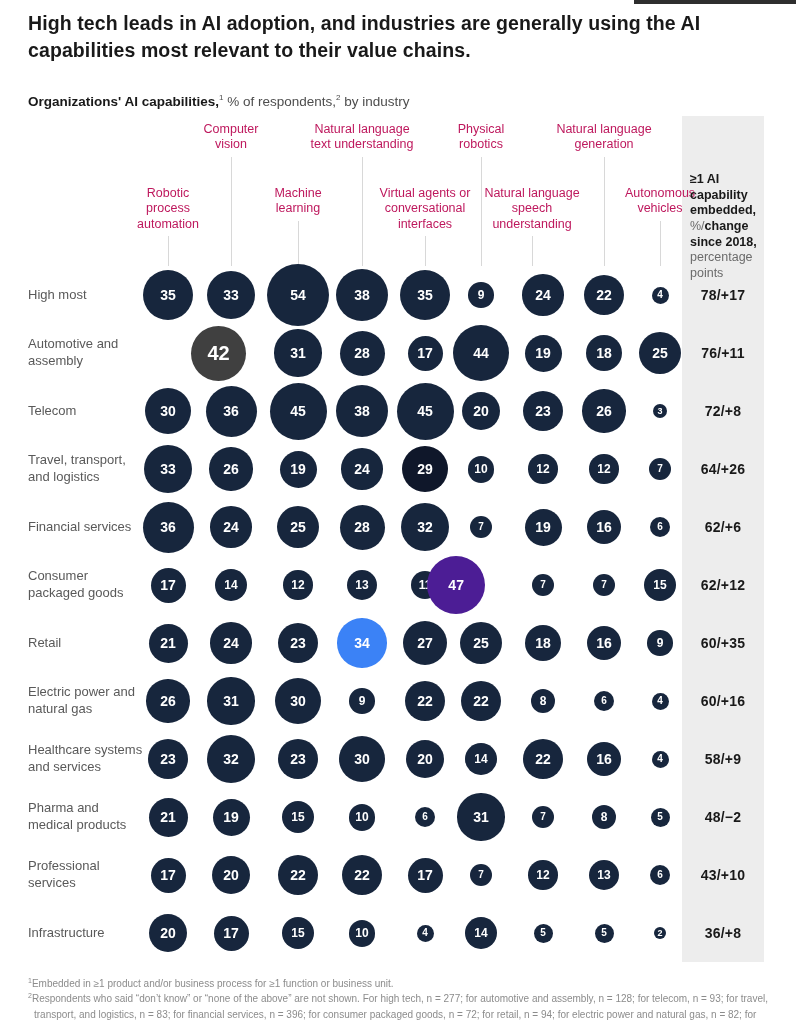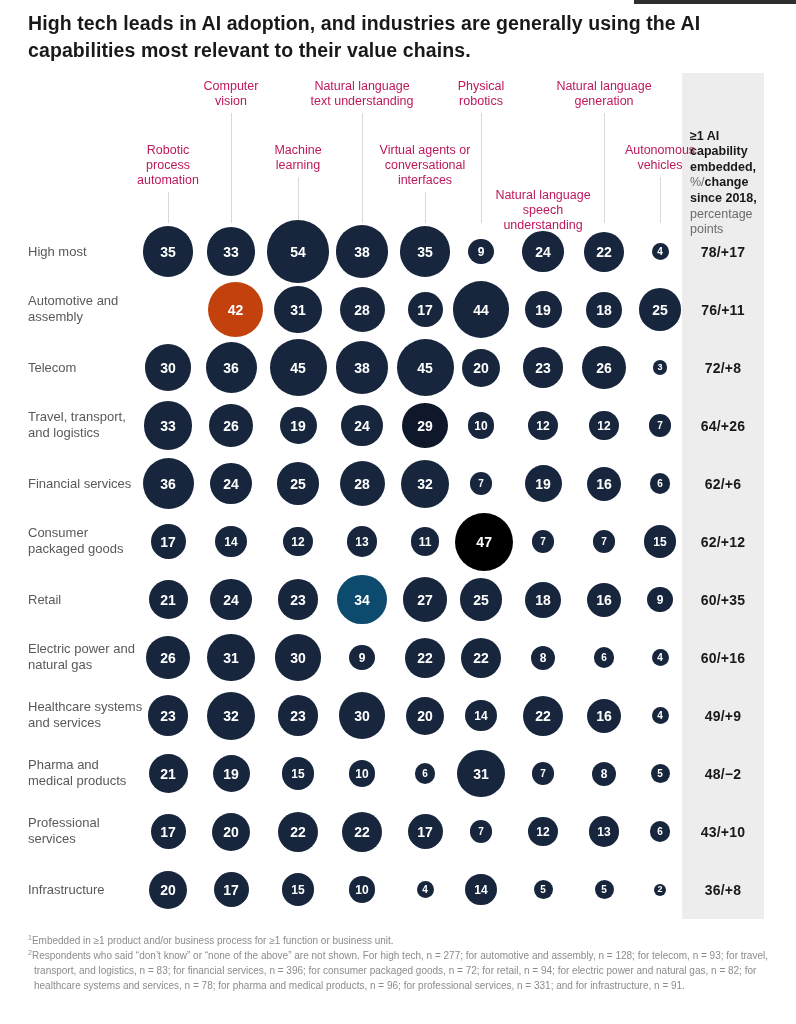--- a/index.html
+++ b/index.html
@@ -61,20 +61,21 @@
 </style>
 </head>
 <body>
 
 <div class="top-strip"></div>
 
 <div class="page">
 
   <h1 class="title">High tech leads in AI adoption, and industries are generally using the AI capabilities most relevant to their value chains.</h1>
 
+  <p class="subtitle"><b>Organizations' AI capabilities,</b><sup>1</sup><span> % of respondents,</span><sup>2</sup><span> by industry</span></p>
 
   <div class="chart">
     <div class="summary-panel"></div>
 
     <div class="chart-header">
       <div class="summary-header"><b>≥1 AI capability embedded, </b><span>%/</span><b>change since 2018, </b><span>percentage points</span></div>
     <div class="col-header lower" style="left: 96px; width: 88px;">
           <div class="col-header-label">Robotic process automation</div>
           <div class="col-line"></div>
         </div>
@@ -91,21 +92,21 @@
           <div class="col-line"></div>
         </div>
         <div class="col-header lower" style="left: 340px; width: 114px;">
           <div class="col-header-label">Virtual agents or conversational interfaces</div>
           <div class="col-line"></div>
         </div>
         <div class="col-header upper" style="left: 417px; width: 72px;">
           <div class="col-header-label">Physical robotics</div>
           <div class="col-line"></div>
         </div>
-        <div class="col-header lower" style="left: 467px; width: 96px; margin-top: 45px;">
+        <div class="col-header lower" style="left: 456px; width: 96px;">
           <div class="col-header-label">Natural language speech understanding</div>
           <div class="col-line"></div>
         </div>
         <div class="col-header upper" style="left: 515px; width: 122px;">
           <div class="col-header-label">Natural language generation</div>
           <div class="col-line"></div>
         </div>
         <div class="col-header lower" style="left: 580px; width: 104px;">
           <div class="col-header-label">Autonomous vehicles</div>
           <div class="col-line"></div>
@@ -121,21 +122,21 @@
           <div class="bubble" style="height: 52.4px; width: 52.4px; left: 307.8px; top: 2.8px; background: rgb(23, 38, 61); font-size: 14px;">38</div>
           <div class="bubble" style="height: 50.3px; width: 50.3px; left: 371.9px; top: 3.9px; background: rgb(23, 38, 61); font-size: 14px;">35</div>
           <div class="bubble" style="height: 25.5px; width: 25.5px; left: 440.3px; top: 16.3px; background: rgb(23, 38, 61); font-size: 12px;">9</div>
           <div class="bubble" style="height: 41.6px; width: 41.6px; left: 494.2px; top: 8.2px; background: rgb(23, 38, 61); font-size: 14px;">24</div>
           <div class="bubble" style="height: 39.9px; width: 39.9px; left: 556.1px; top: 9.1px; background: rgb(23, 38, 61); font-size: 14px;">22</div>
           <div class="bubble" style="height: 17px; width: 17px; left: 623.5px; top: 20.5px; background: rgb(23, 38, 61); font-size: 10px;">4</div>
           <div class="summary-cell">78/+17</div>
         </div>
         <div class="chart-row">
           <div class="row-label">Automotive and assembly</div>
-          <div class="bubble" style="height: 55.1px; width: 55.1px; left: 180px; top: 1.5px; background: #c2410c; font-size: 14px;">42</div>
+          <div class="bubble" style="height: 55.1px; width: 55.1px; left: 163px; top: 1.5px; background: #404040; font-size: 20px;">42</div>
           <div class="bubble" style="height: 47.3px; width: 47.3px; left: 246.3px; top: 5.3px; background: rgb(23, 38, 61); font-size: 14px;">31</div>
           <div class="bubble" style="height: 45px; width: 45px; left: 311.5px; top: 6.5px; background: rgb(23, 38, 61); font-size: 14px;">28</div>
           <div class="bubble" style="height: 35px; width: 35px; left: 379.5px; top: 11.5px; background: rgb(23, 38, 61); font-size: 14px;">17</div>
           <div class="bubble" style="height: 56.4px; width: 56.4px; left: 424.8px; top: 0.8px; background: rgb(23, 38, 61); font-size: 14px;">44</div>
           <div class="bubble" style="height: 37.1px; width: 37.1px; left: 496.5px; top: 10.5px; background: rgb(23, 38, 61); font-size: 14px;">19</div>
           <div class="bubble" style="height: 36.1px; width: 36.1px; left: 558px; top: 11px; background: rgb(23, 38, 61); font-size: 14px;">18</div>
           <div class="bubble" style="height: 42.5px; width: 42.5px; left: 610.8px; top: 7.8px; background: rgb(23, 38, 61); font-size: 14px;">25</div>
           <div class="summary-cell">76/+11</div>
         </div>
         <div class="chart-row">
@@ -177,32 +178,32 @@
           <div class="bubble" style="height: 20.8px; width: 20.8px; left: 621.6px; top: 18.6px; background: rgb(23, 38, 61); font-size: 10px;">6</div>
           <div class="summary-cell">62/+6</div>
         </div>
         <div class="chart-row">
           <div class="row-label">Consumer packaged goods</div>
           <div class="bubble" style="height: 35px; width: 35px; left: 122.5px; top: 11.5px; background: rgb(23, 38, 61); font-size: 14px;">17</div>
           <div class="bubble" style="height: 31.8px; width: 31.8px; left: 187.1px; top: 13.1px; background: rgb(23, 38, 61); font-size: 12px;">14</div>
           <div class="bubble" style="height: 29.4px; width: 29.4px; left: 255.3px; top: 14.3px; background: rgb(23, 38, 61); font-size: 12px;">12</div>
           <div class="bubble" style="height: 30.6px; width: 30.6px; left: 318.7px; top: 13.7px; background: rgb(23, 38, 61); font-size: 12px;">13</div>
           <div class="bubble" style="height: 28.2px; width: 28.2px; left: 382.9px; top: 14.9px; background: rgb(23, 38, 61); font-size: 12px;">11</div>
-          <div class="bubble" style="height: 58.3px; width: 58.3px; left: 427px; top: -0.1px; background: #000000; font-size: 14px;">47</div>
+          <div class="bubble" style="height: 58.3px; width: 58.3px; left: 399px; top: -0.1px; background: #4c1d95; font-size: 14px;">47</div>
           <div class="bubble" style="height: 22.5px; width: 22.5px; left: 503.8px; top: 17.8px; background: rgb(23, 38, 61); font-size: 10px;">7</div>
           <div class="bubble" style="height: 22.5px; width: 22.5px; left: 564.8px; top: 17.8px; background: rgb(23, 38, 61); font-size: 10px;">7</div>
           <div class="bubble" style="height: 32.9px; width: 32.9px; left: 615.5px; top: 12.5px; background: rgb(23, 38, 61); font-size: 12px;">15</div>
           <div class="summary-cell">62/+12</div>
         </div>
         <div class="chart-row">
           <div class="row-label">Retail</div>
           <div class="bubble" style="height: 39px; width: 39px; left: 120.5px; top: 9.5px; background: rgb(23, 38, 61); font-size: 14px;">21</div>
           <div class="bubble" style="height: 41.6px; width: 41.6px; left: 182.2px; top: 8.2px; background: rgb(23, 38, 61); font-size: 14px;">24</div>
           <div class="bubble" style="height: 40.8px; width: 40.8px; left: 249.6px; top: 8.6px; background: rgb(23, 38, 61); font-size: 14px;">23</div>
-          <div class="bubble" style="height: 49.6px; width: 49.6px; left: 309.2px; top: 4.2px; background: #0c4a6e; font-size: 14px;">34</div>
+          <div class="bubble" style="height: 49.6px; width: 49.6px; left: 309.2px; top: 4.2px; background: #3b82f6; font-size: 14px;">34</div>
           <div class="bubble" style="height: 44.2px; width: 44.2px; left: 374.9px; top: 6.9px; background: rgb(23, 38, 61); font-size: 14px;">27</div>
           <div class="bubble" style="height: 42.5px; width: 42.5px; left: 431.8px; top: 7.8px; background: rgb(23, 38, 61); font-size: 14px;">25</div>
           <div class="bubble" style="height: 36.1px; width: 36.1px; left: 497px; top: 11px; background: rgb(23, 38, 61); font-size: 14px;">18</div>
           <div class="bubble" style="height: 34px; width: 34px; left: 559px; top: 12px; background: rgb(23, 38, 61); font-size: 14px;">16</div>
           <div class="bubble" style="height: 25.5px; width: 25.5px; left: 619.3px; top: 16.3px; background: rgb(23, 38, 61); font-size: 12px;">9</div>
           <div class="summary-cell">60/+35</div>
         </div>
         <div class="chart-row">
           <div class="row-label">Electric power and natural gas</div>
           <div class="bubble" style="height: 43.3px; width: 43.3px; left: 118.3px; top: 7.3px; background: rgb(23, 38, 61); font-size: 14px;">26</div>
@@ -220,21 +221,21 @@
           <div class="row-label">Healthcare systems and services</div>
           <div class="bubble" style="height: 40.8px; width: 40.8px; left: 119.6px; top: 8.6px; background: rgb(23, 38, 61); font-size: 14px;">23</div>
           <div class="bubble" style="height: 48.1px; width: 48.1px; left: 179px; top: 5px; background: rgb(23, 38, 61); font-size: 14px;">32</div>
           <div class="bubble" style="height: 40.8px; width: 40.8px; left: 249.6px; top: 8.6px; background: rgb(23, 38, 61); font-size: 14px;">23</div>
           <div class="bubble" style="height: 46.6px; width: 46.6px; left: 310.7px; top: 5.7px; background: rgb(23, 38, 61); font-size: 14px;">30</div>
           <div class="bubble" style="height: 38px; width: 38px; left: 378px; top: 10px; background: rgb(23, 38, 61); font-size: 14px;">20</div>
           <div class="bubble" style="height: 31.8px; width: 31.8px; left: 437.1px; top: 13.1px; background: rgb(23, 38, 61); font-size: 12px;">14</div>
           <div class="bubble" style="height: 39.9px; width: 39.9px; left: 495.1px; top: 9.1px; background: rgb(23, 38, 61); font-size: 14px;">22</div>
           <div class="bubble" style="height: 34px; width: 34px; left: 559px; top: 12px; background: rgb(23, 38, 61); font-size: 14px;">16</div>
           <div class="bubble" style="height: 17px; width: 17px; left: 623.5px; top: 20.5px; background: rgb(23, 38, 61); font-size: 10px;">4</div>
-          <div class="summary-cell">49/+9</div>
+          <div class="summary-cell">58/+9</div>
         </div>
         <div class="chart-row">
           <div class="row-label">Pharma and medical products</div>
           <div class="bubble" style="height: 39px; width: 39px; left: 120.5px; top: 9.5px; background: rgb(23, 38, 61); font-size: 14px;">21</div>
           <div class="bubble" style="height: 37.1px; width: 37.1px; left: 184.5px; top: 10.5px; background: rgb(23, 38, 61); font-size: 14px;">19</div>
           <div class="bubble" style="height: 32.9px; width: 32.9px; left: 253.5px; top: 12.5px; background: rgb(23, 38, 61); font-size: 12px;">15</div>
           <div class="bubble" style="height: 26.9px; width: 26.9px; left: 320.6px; top: 15.6px; background: rgb(23, 38, 61); font-size: 12px;">10</div>
           <div class="bubble" style="height: 20.8px; width: 20.8px; left: 386.6px; top: 18.6px; background: rgb(23, 38, 61); font-size: 10px;">6</div>
           <div class="bubble" style="height: 47.3px; width: 47.3px; left: 429.3px; top: 5.3px; background: rgb(23, 38, 61); font-size: 14px;">31</div>
           <div class="bubble" style="height: 22.5px; width: 22.5px; left: 503.8px; top: 17.8px; background: rgb(23, 38, 61); font-size: 10px;">7</div>

